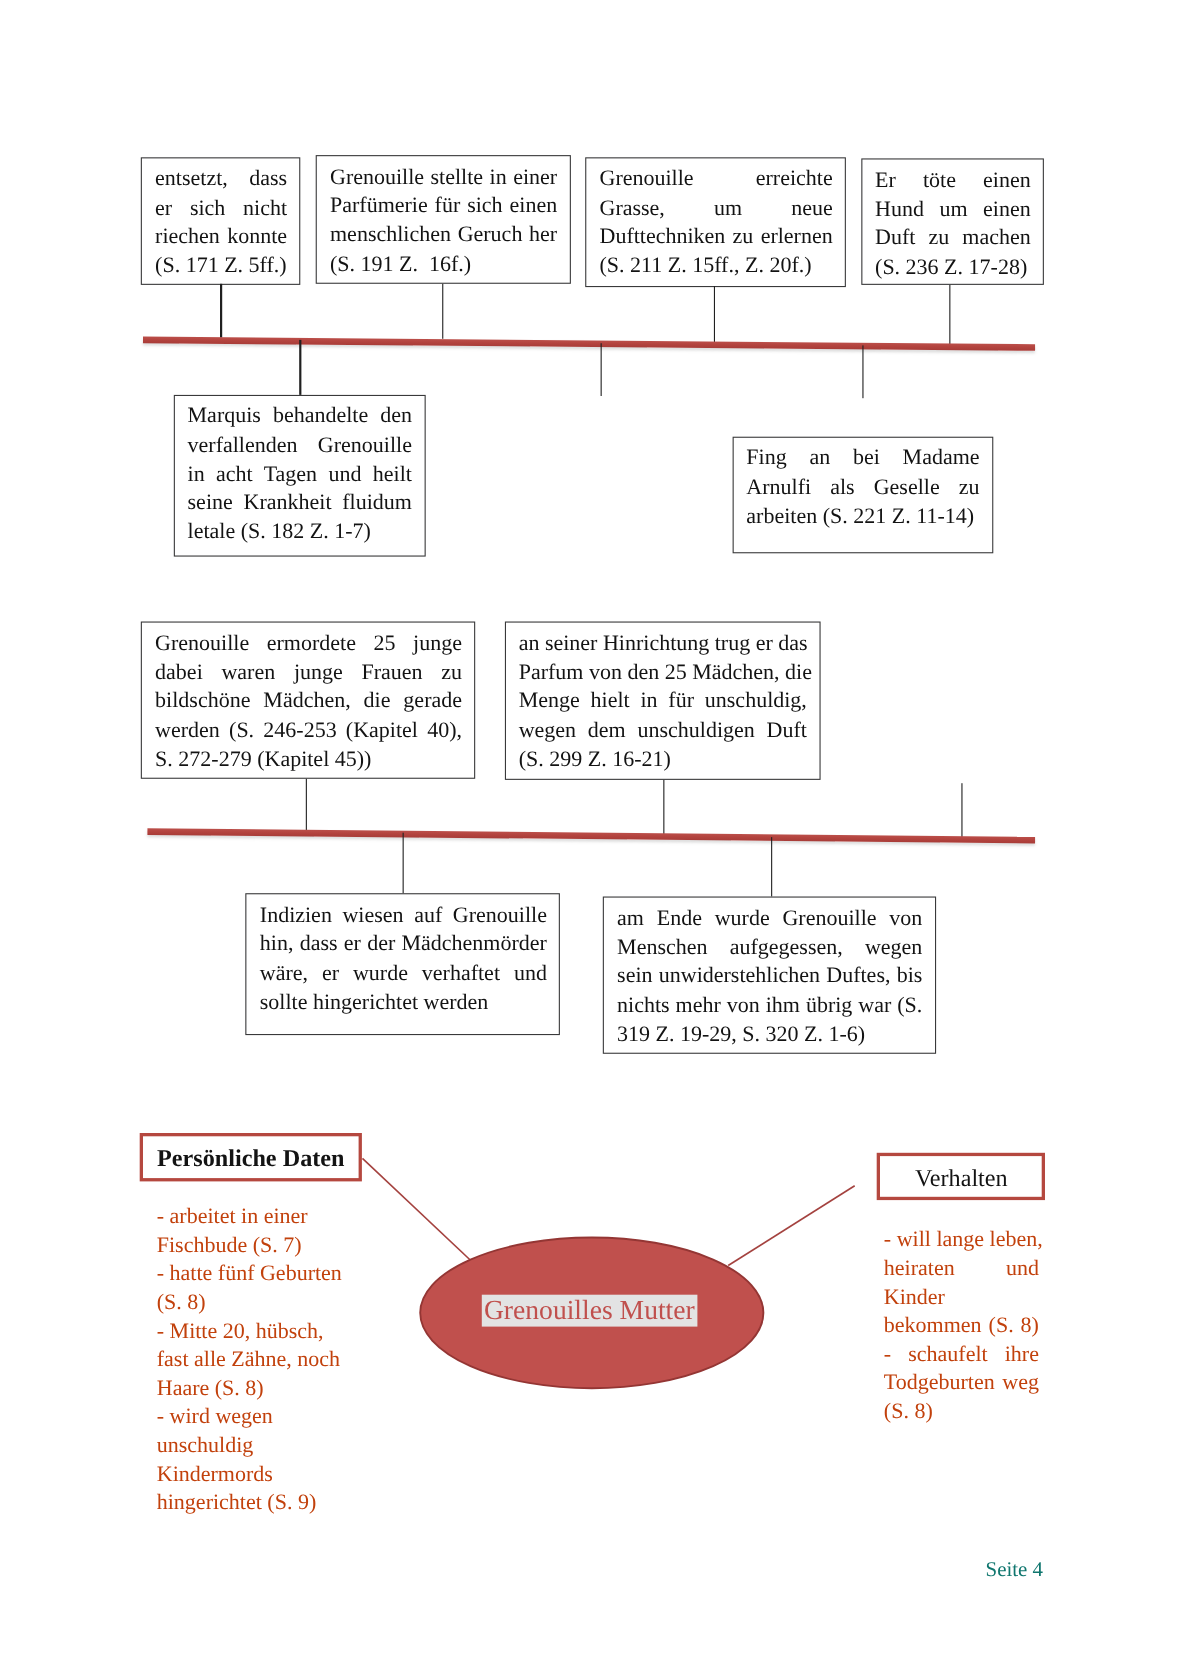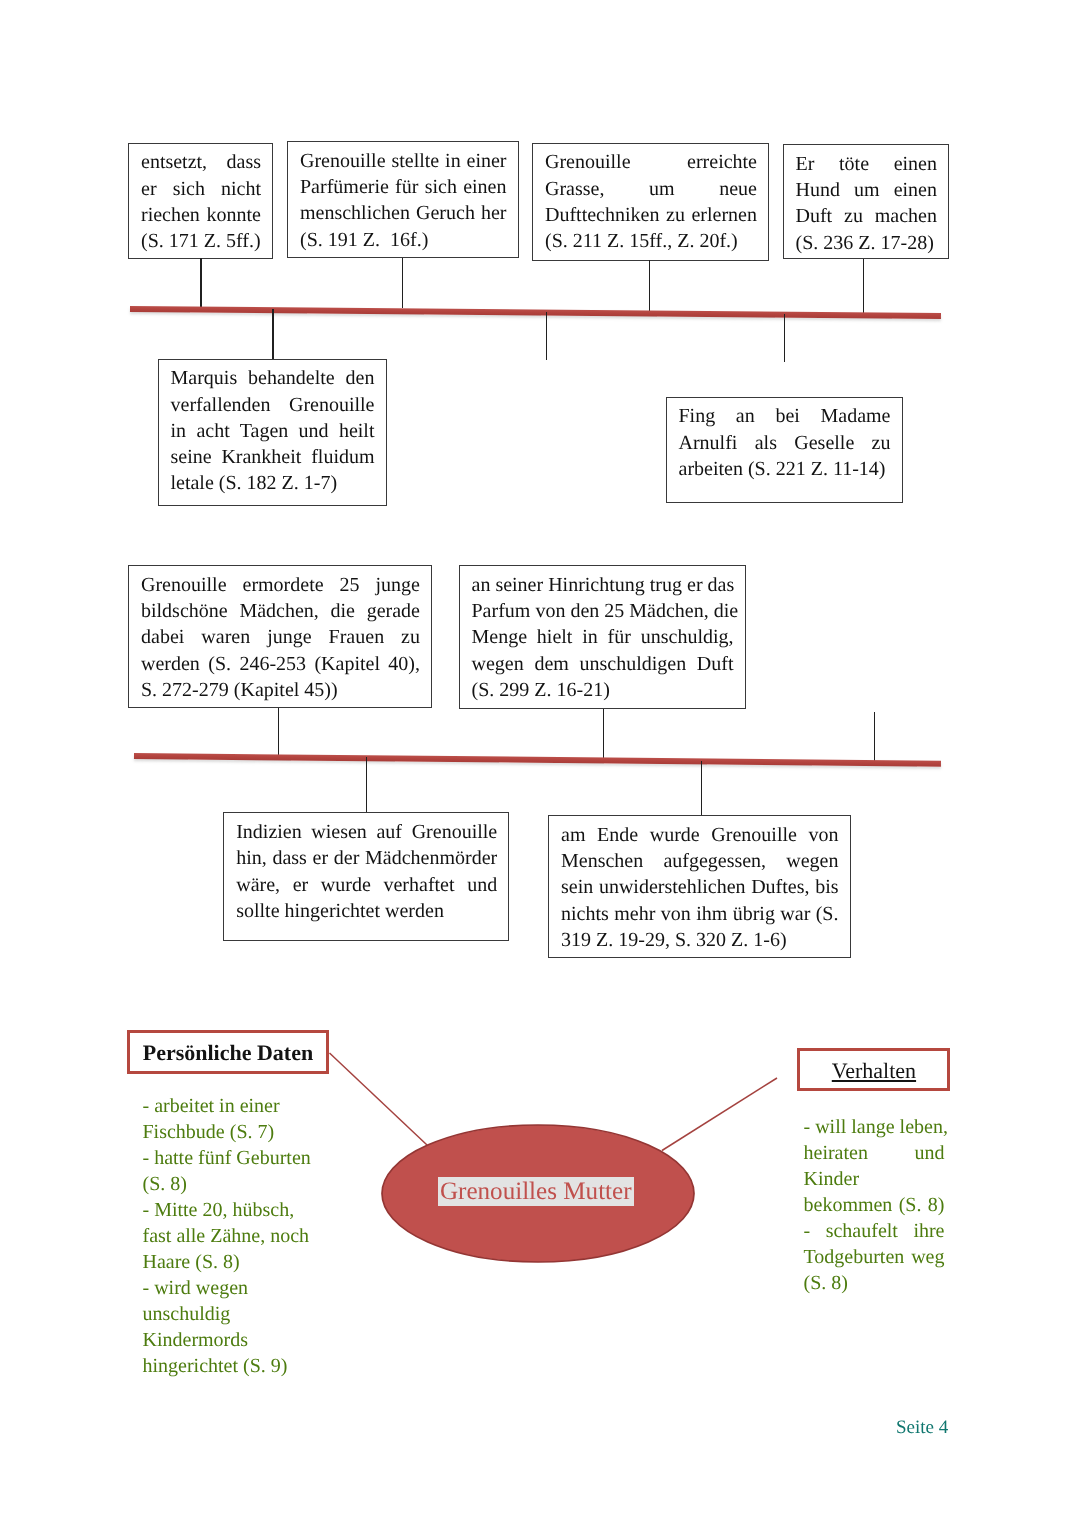--- a/index.html
+++ b/index.html
@@ -18,21 +18,21 @@
   .ln.j{text-align-last:justify;}
 
   .vline{position:absolute;background:#202020;width:1.3px;}
   .redbar{position:absolute;height:5.6px;
           background:linear-gradient(to bottom,#bb4f4a 0%,#b4443f 45%,#a83c38 100%);
           box-shadow:0 2.2px 2.6px rgba(125,125,125,0.26);}
 
   .mm-title{position:absolute;box-sizing:border-box;border:3.5px solid #b5483f;
             display:flex;align-items:center;justify-content:center;
             font-size:22px;color:#131313;padding-top:2px;}
-  .mm-body{position:absolute;font-size:20px;line-height:26px;color:#4d7c0f;}
+  .mm-body{position:absolute;font-size:20px;line-height:26px;color:#c2410c;}
   .mm-body .ln{height:26px;}
   .footer{position:absolute;font-size:19px;color:#0f766e;line-height:20px;}
 </style>
 </head>
 <body>
 
 <div class="page">
 
   <div class="tbox" style="left:128px;top:142.5px;width:145px;height:116px;">
     <div class="tlines">
@@ -91,22 +91,22 @@
     <div class="tlines">
         <span class="ln j">Fing an bei Madame</span>
         <span class="ln j">Arnulfi als Geselle zu</span>
         <span class="ln">arbeiten (S. 221 Z. 11-14)</span>
       </div>
   </div>
 
   <div class="tbox" style="left:128px;top:565px;width:304px;height:143px;">
     <div class="tlines">
         <span class="ln j">Grenouille ermordete 25 junge</span>
+        <span class="ln j">dabei waren junge Frauen zu</span>
         <span class="ln j">bildschöne Mädchen, die gerade</span>
-        <span class="ln j">dabei waren junge Frauen zu</span>
         <span class="ln j">werden (S. 246-253 (Kapitel 40),</span>
         <span class="ln">S. 272-279 (Kapitel 45))</span>
       </div>
   </div>
   <div class="tbox" style="left:458.5px;top:565px;width:287px;height:144px;">
     <div class="tlines">
         <span class="ln j">an seiner Hinrichtung trug er das</span>
         <span class="ln j">Parfum von den 25 Mädchen, die</span>
         <span class="ln j">Menge hielt in für unschuldig,</span>
         <span class="ln j">wegen dem unschuldigen Duft</span>
@@ -164,21 +164,21 @@
         <span class="ln">- Mitte 20, hübsch,</span>
         <span class="ln">fast alle Zähne, noch</span>
         <span class="ln">Haare (S. 8)</span>
         <span class="ln">- wird wegen</span>
         <span class="ln">unschuldig</span>
         <span class="ln">Kindermords</span>
         <span class="ln">hingerichtet (S. 9)</span>
       </div>
   </div>
 
-  <div class="mm-title" style="left:797.4px;top:1047.7px;width:153.1px;height:43.7px;text-decoration:underline;">
+  <div class="mm-title" style="left:797.4px;top:1047.7px;width:153.1px;height:43.7px;">
     <span>Verhalten</span>
   </div>
   <div class="mm-body" style="left:803.5px;top:1114px;width:141px;">
     <div class="tlines" style="position:static;">
         <span class="ln j">- will lange leben,</span>
         <span class="ln j">heiraten und</span>
         <span class="ln j">Kinder</span>
         <span class="ln j">bekommen (S. 8)</span>
         <span class="ln j">- schaufelt ihre</span>
         <span class="ln j">Todgeburten weg</span>

